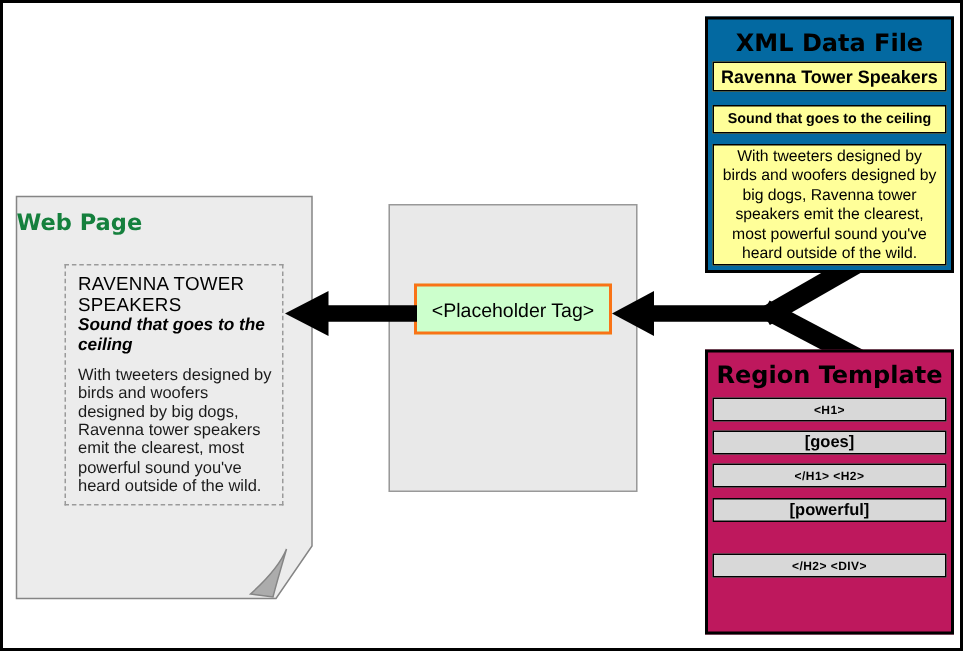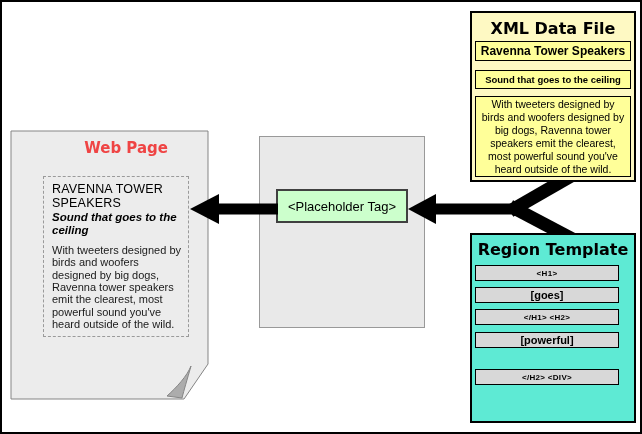--- a/index.html
+++ b/index.html
@@ -8,76 +8,76 @@
     font-family:"Liberation Sans",sans-serif;overflow:hidden;
   }
   .frame{position:absolute;inset:0;border:2px solid #000;z-index:10;pointer-events:none;}
 
   
   .layer-svg{position:absolute;left:0;top:0;width:642px;height:434px;}
   .z1{z-index:1}.z2{z-index:2}.z3{z-index:3}
 
   
   .wp-title{
-    position:absolute;left:11px;top:139px;width:157px;text-align:right;
-    font-family:"DejaVu Sans",sans-serif;font-weight:bold;font-size:15px;color:#ef4444;
+    position:absolute;left:11px;top:139px;width:157px;text-align:left;
+    font-family:"DejaVu Sans",sans-serif;font-weight:bold;font-size:15px;color:#15803d;
   }
   .wp-dashed{
     position:absolute;left:43px;top:176px;width:146px;min-height:143px;
     border:1px dashed #9a9a9a;box-sizing:border-box;padding:5px 6px 5px 8px;
   }
   .wp-heading{font-size:12.5px;line-height:1.12;letter-spacing:.2px;color:#000;}
   .wp-subtitle{font-weight:bold;font-style:italic;font-size:11.5px;line-height:1.12;margin-top:1px;color:#000;}
   .wp-body{font-size:11px;line-height:1.13;margin-top:7px;color:#1a1a1a;}
 
   
   .pt-panel{
     position:absolute;left:259px;top:136px;width:166px;height:192px;
     background:#e9e9e9;border:1px solid #999;box-sizing:border-box;
   }
   .pt-title{
     margin-top:9px;text-align:center;
     font-family:"DejaVu Sans",sans-serif;font-weight:bold;font-size:15px;color:#000;
   }
   .placeholder-box{
     position:absolute;left:16px;top:52px;width:132px;height:34px;box-sizing:border-box;
-    background:#ccffcc;border:2px solid #404040;
+    background:#ccffcc;border:2px solid #f97316;
     display:flex;align-items:center;justify-content:center;
     font-size:13px;color:#000;white-space:nowrap;
   }
 
   
   .xml-box{
     position:absolute;left:470px;top:11px;width:166px;height:171px;box-sizing:border-box;
-    background:#fef9c3;border:2px solid #000;
+    background:#0369a1;border:2px solid #000;
   }
   .xml-title{
     margin-top:6px;text-align:center;
     font-family:"DejaVu Sans",sans-serif;font-weight:bold;font-size:16px;color:#000;
   }
   .xml-field{
     position:absolute;left:3px;width:156px;box-sizing:border-box;
     border:1px solid #000;background:#ffff99;
     display:flex;align-items:center;justify-content:center;text-align:center;color:#000;
   }
   .xml-f1{top:28px;height:20px;font-weight:bold;font-size:12px;}
   .xml-f2{top:57px;height:19px;font-weight:bold;font-size:9.5px;}
   .xml-f3{top:83px;height:81px;font-size:10.5px;line-height:13px;padding:2px 4px;}
 
   
   .region-box{
     position:absolute;left:470px;top:233px;width:166px;height:190px;box-sizing:border-box;
-    background:#5eead4;border:2px solid #000;
+    background:#be185d;border:2px solid #000;
   }
   .region-title{
     margin-top:5px;text-align:center;
     font-family:"DejaVu Sans",sans-serif;font-weight:bold;font-size:16px;color:#000;
   }
   .region-row{
-    position:absolute;left:3px;width:144px;height:16px;box-sizing:border-box;
+    position:absolute;left:3px;width:156px;height:16px;box-sizing:border-box;
     background:#d8d8d8;border:1px solid #000;
     display:flex;align-items:center;justify-content:center;
     font-weight:bold;color:#000;white-space:nowrap;
   }
   .row-tag{font-size:8px;letter-spacing:.3px;}
   .row-field{font-size:11px;}
   .rr0{top:30px}.rr1{top:52px}.rr2{top:74px}.rr3{top:97px}
   .rr4{top:134px}.rr5{top:142px}.rr6{top:165px}
 </style>
 </head>

